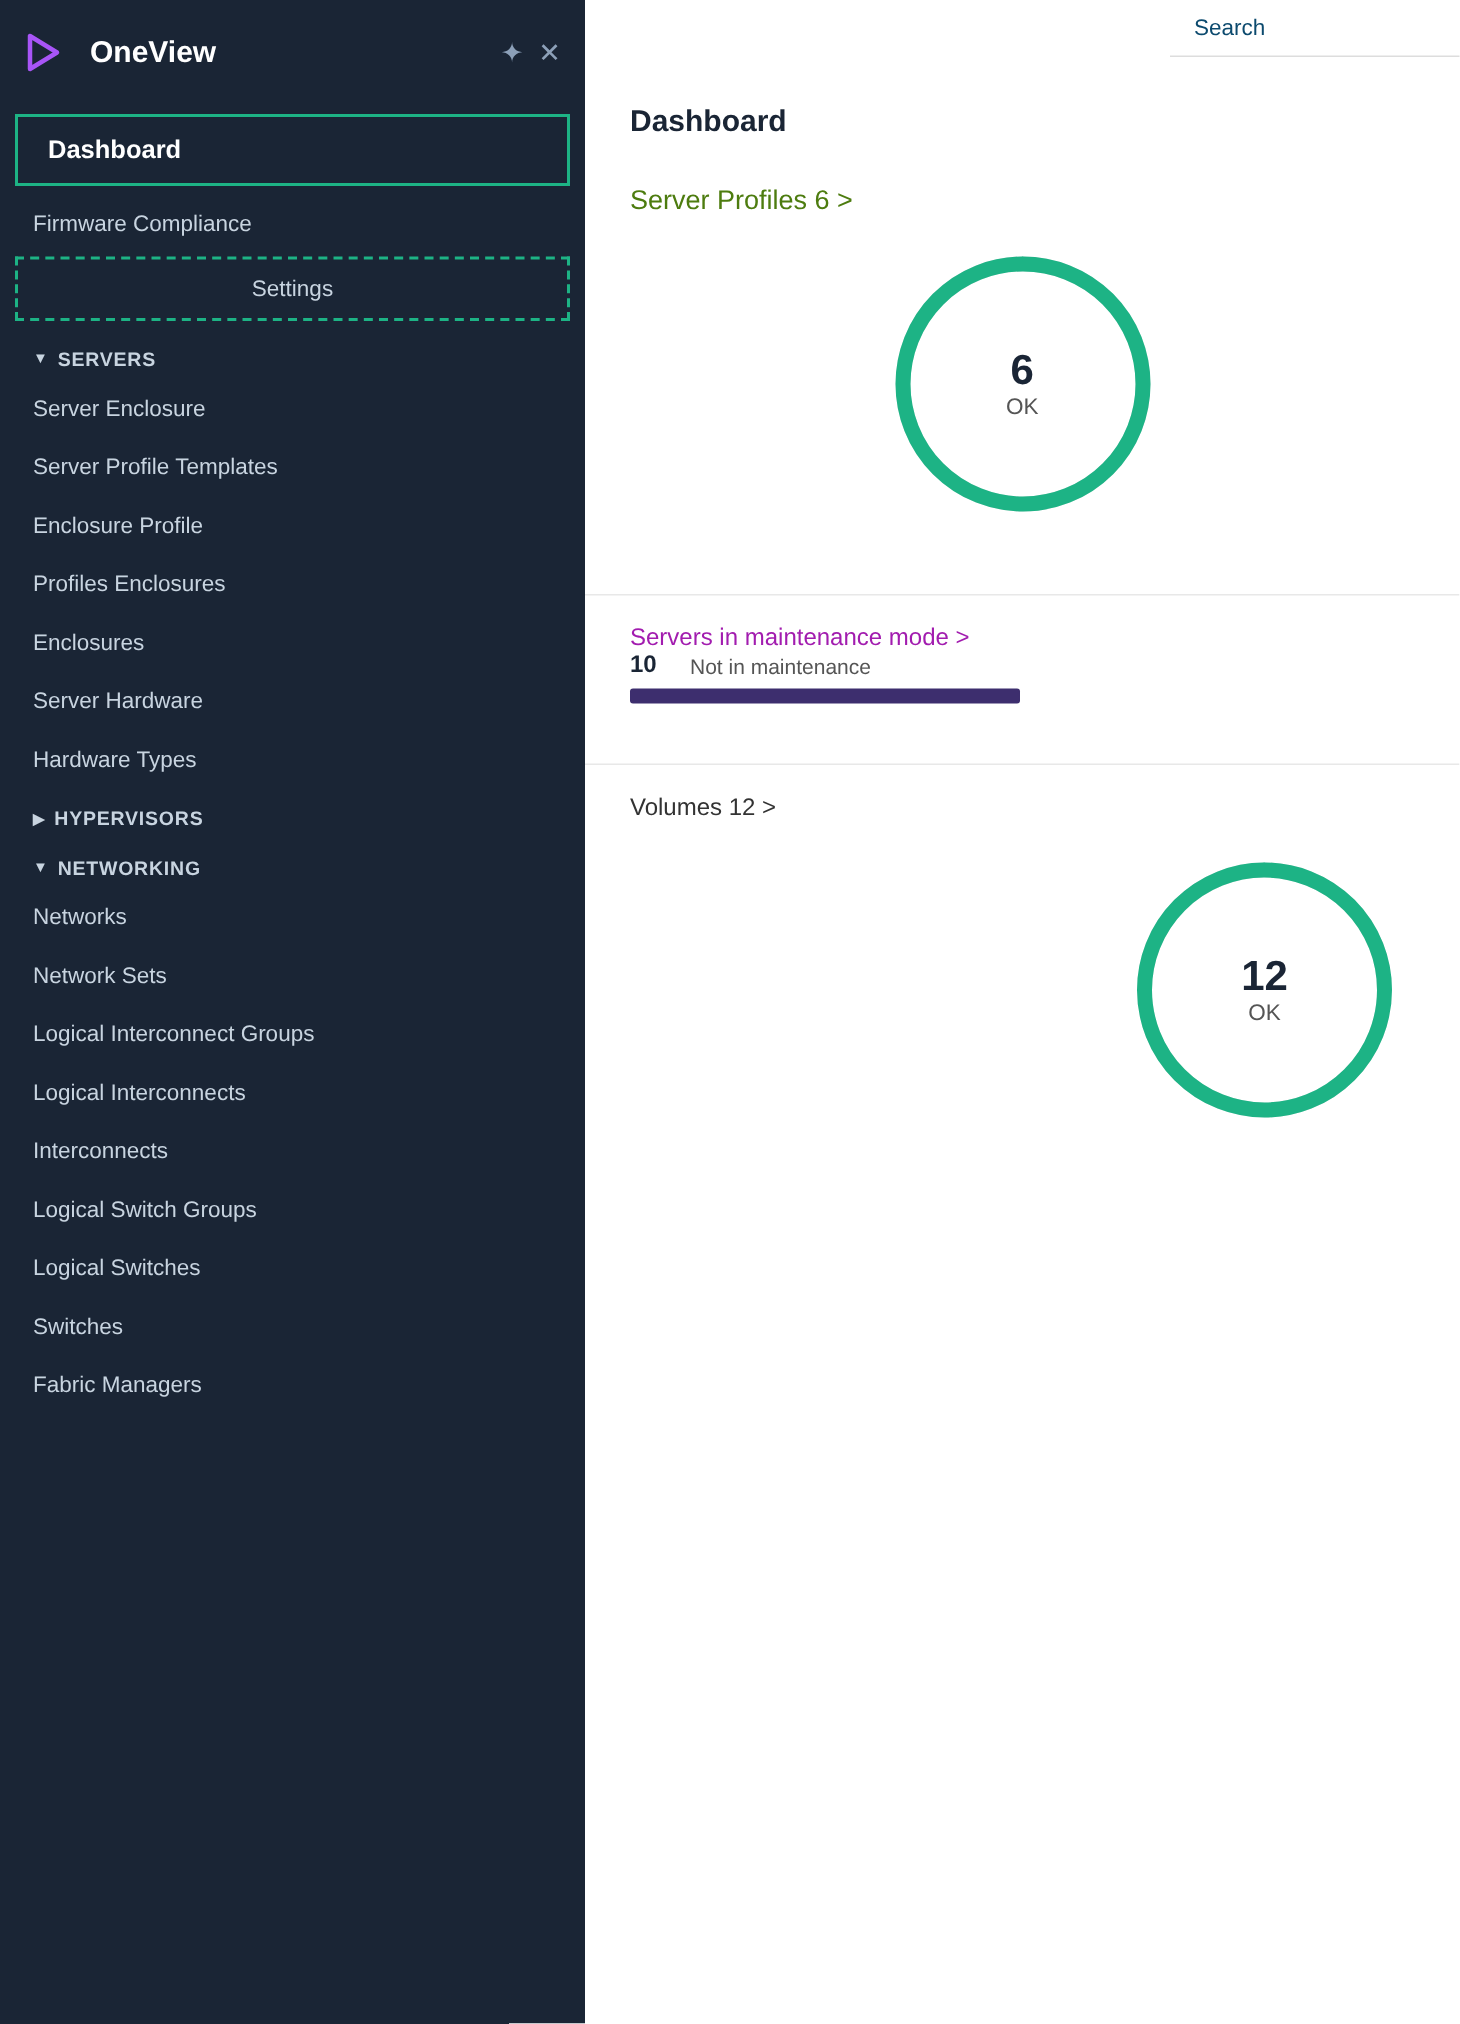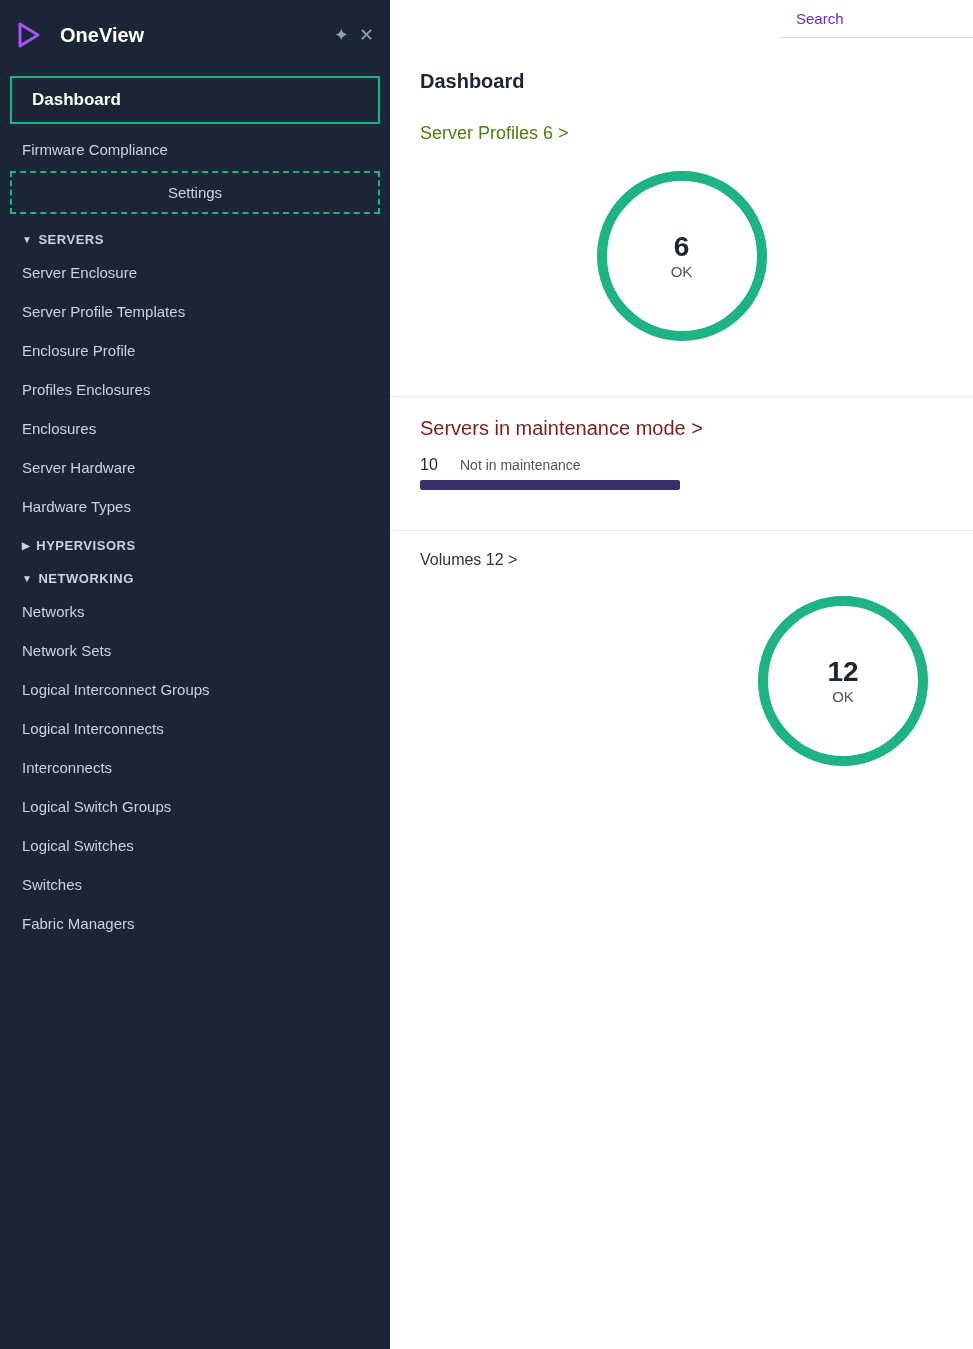--- a/index.html
+++ b/index.html
@@ -185,35 +185,35 @@
       color: #555;
     }
 
     
     .maintenance-section {
       padding: 10px 30px 30px 30px;
       align-self: stretch;
     }
 
     .maintenance-title {
-      font-size: 20px;
-      color: #7f1d1d;
-      margin-bottom: 16px;
+      font-size: 16px;
+      color: #a21caf;
+      margin-bottom: 0;
     }
 
     .maintenance-bar-row {
       display: flex;
       align-items: center;
       gap: 16px;
       margin-bottom: 6px;
     }
 
     .maintenance-count {
       font-size: 16px;
-      font-weight: 400;
+      font-weight: 700;
       color: #1a2535;
       min-width: 24px;
     }
 
     .maintenance-bar-label {
       font-size: 14px;
       color: #555;
     }
 
     .maintenance-bar-wrap {
@@ -300,21 +300,21 @@
   <div class="nav-item">Interconnects</div>
   <div class="nav-item">Logical Switch Groups</div>
   <div class="nav-item">Logical Switches</div>
   <div class="nav-item">Switches</div>
   <div class="nav-item">Fabric Managers</div>
 </div>
 
 <div style="flex:1; position:relative; min-height:1349px;">
 
   <div class="search-bar">
-    <span style="color:#6d28d9;">Search</span>
+    <span style="color:#0c4a6e;">Search</span>
   </div>
 
   <div class="main-content">
 
     <div class="page-title">Dashboard</div>
 
     <div class="dashboard-card">
       <div class="card-title">
         <span>Server Profiles 6 &gt;</span>
       </div>

